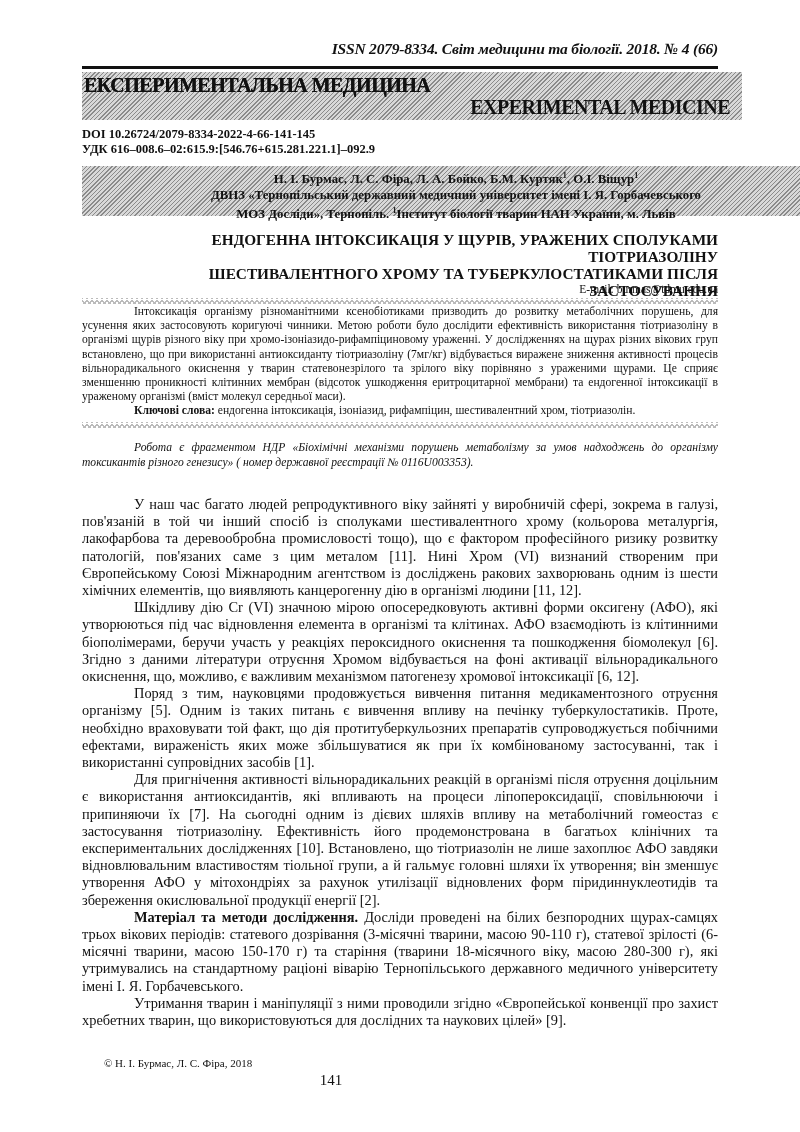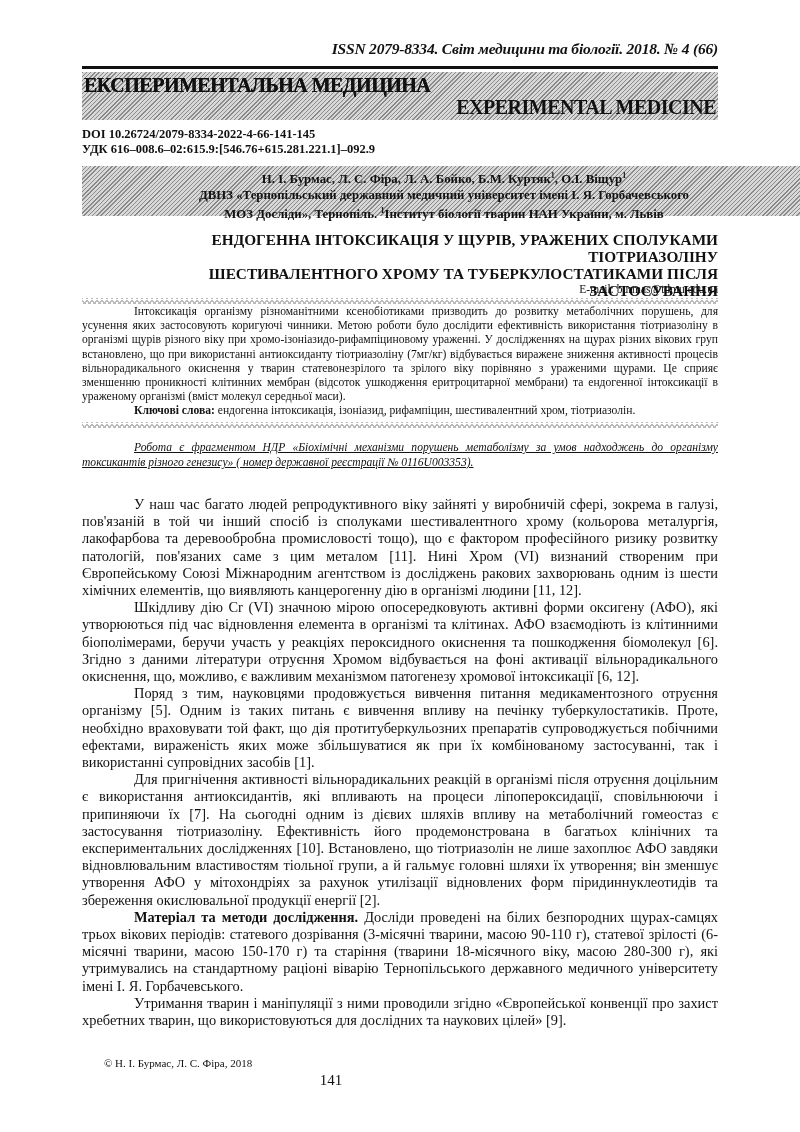--- a/index.html
+++ b/index.html
@@ -7,25 +7,26 @@
          font-family:"Liberation Serif", "DejaVu Serif", serif; color:#111; }
   .page { position:absolute; left:0; top:0; width:800px; height:1132px; }
 
   .journal-line { position:absolute; left:82px; width:636px; top:40px; height:22px;
     text-align:right; font-style:italic; font-weight:bold; font-size:15.5px; letter-spacing:-0.2px; }
   .rule { position:absolute; left:82px; width:636px; top:66px; height:3px; background:#111; }
 
   .hatch {
     background-color:#d8d8d8;
     background-image: repeating-linear-gradient(135deg, #8a8a8a 0px, #8a8a8a 1px, transparent 1px, transparent 3px);
+    padding-left: 24px;
   }
   .section-band { position:absolute; left:82px; width:636px; top:72px; height:48px; }
   .section-ua { position:absolute; left:2px; top:2px; font-weight:bold; font-size:20px; letter-spacing:-0.5px;
     text-shadow:0 0 0.5px #000; }
-  .section-en { position:absolute; right:2px; top:24px; font-weight:bold; font-size:20px; letter-spacing:-0.5px; }
+  .section-en { position:absolute; right:12px; top:24px; font-weight:bold; font-size:20px; letter-spacing:-0.5px; }
 
   .ids { position:absolute; left:82px; top:127px; font-weight:bold; font-size:12.5px; line-height:15px; }
 
   .authors-band { position:absolute; left:82px; width:724px; top:166px; height:50px;
     text-align:center; font-weight:bold; font-size:12.8px; line-height:16px; padding-top:2px; box-sizing:border-box; }
   .authors-band sup { font-size:8px; }
 
   .title { position:absolute; left:82px; width:636px; top:231px; text-align:right;
     font-weight:bold; font-size:15.3px; line-height:17px; }
   .email { position:absolute; right:82px; top:283px; font-size:11.5px; }
@@ -35,21 +36,21 @@
                       repeating-linear-gradient(-45deg, transparent 0 2px, #bbb 2px 3px, transparent 3px 5px);
     background-size:5px 6px; }
   .wavy.top { top:298px; }
   .wavy.bottom { top:422px; }
 
   .abstract { position:absolute; left:82px; width:636px; top:305px; font-size:11.6px; line-height:14.2px; text-align:justify; }
   .abstract p { margin:0; text-indent:52px; }
   .abstract b { font-weight:bold; }
 
   .grant { position:absolute; left:82px; width:636px; top:440px; font-style:italic; font-size:11.6px; line-height:15px; text-align:justify; }
-  .grant p { margin:0; text-indent:52px;text-decoration:underline; }
+  .grant p { margin:0; text-indent:52px; }
 
   .body { position:absolute; left:82px; width:636px; top:496px; font-size:14.4px; line-height:17.2px; text-align:justify; }
   .body p { margin:0; text-indent:52px; }
   .body b { font-weight:bold; }
 
   .copyright { position:absolute; left:104px; top:1057px; font-size:11px; }
   .page-num { position:absolute; left:0; width:662px; top:1072px; text-align:center; font-size:15px; }
 </style>
 </head>
 <body>

